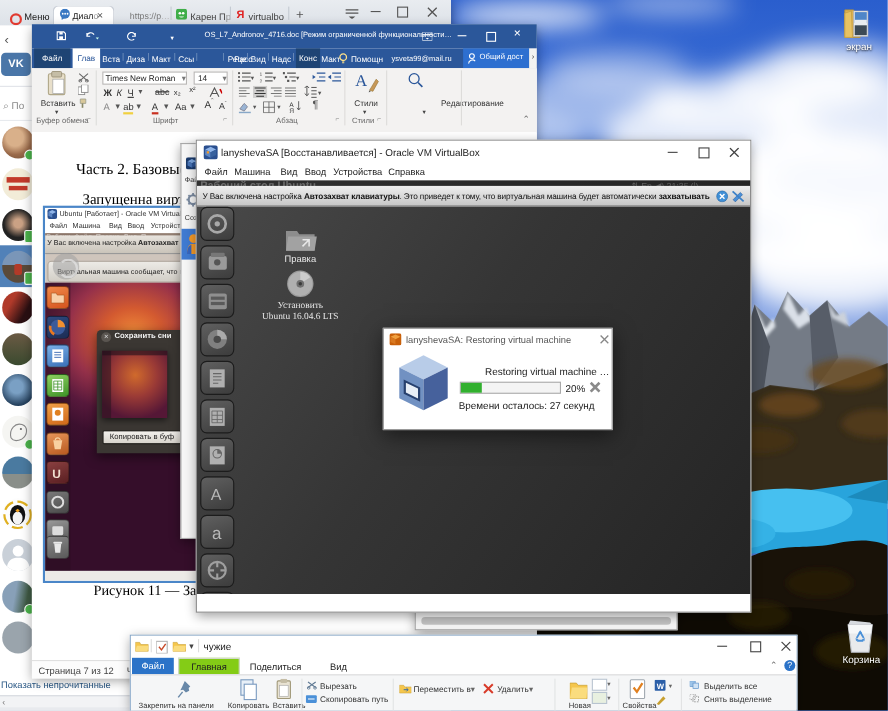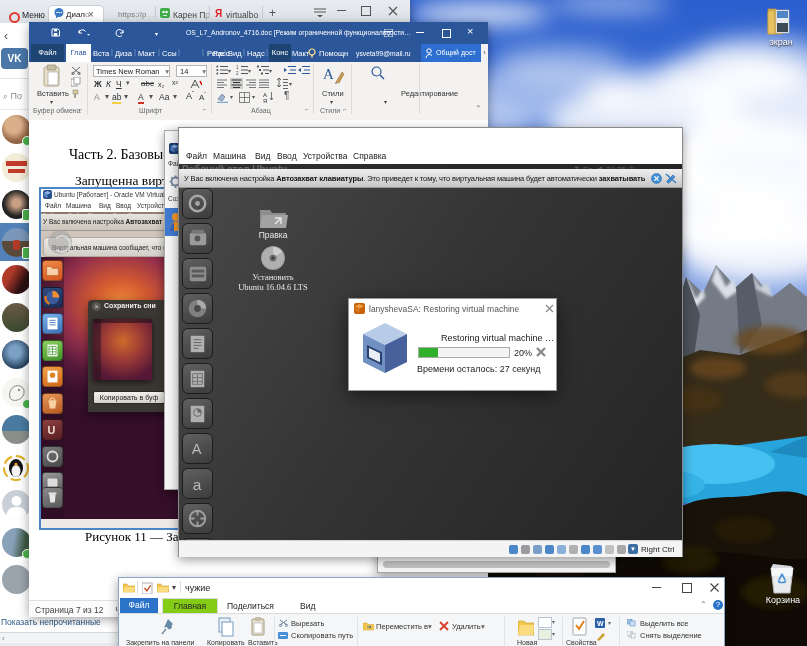--- a/index.html
+++ b/index.html
@@ -561,20 +561,35 @@
   <div class="abs" style="left:0;top:77px;width:18px;height:28px;background:#3f7ad1;"></div>
   <svg class="abs" style="left:4px;top:81px;" width="14" height="19">
         <circle cx="7" cy="5" r="4" fill="#f59a28"></circle>
         <path d="M1,19 C1,12 3,9.5 7,9.5 C11,9.5 13,12 13,19 Z" fill="#f59a28"></path>
         <path d="M1,19 C1,13.5 2.5,11.5 5,10.5 L5,19 Z" fill="#3565c0"></path>
       </svg>
 </div>
 
 <div class="win" id="vm" style="left:178px;top:127px;width:505px;height:430px;background:#fff;border:1px solid #898989;box-sizing:border-box;z-index:40;">
 
+  <div class="abs" style="left:0;top:0;width:503px;height:21px;background:#fff;">
+    <svg class="abs" style="left:6px;top:4px;" width="13" height="13">
+          <rect width="13" height="13" rx="2.5" fill="#2a4f8f"></rect>
+          <path d="M6.5,1.5 L11.5,4 L6.5,6.5 L1.5,4 Z" fill="#8fb4e8"></path>
+          <path d="M1.5,4 L6.5,6.5 L6.5,11.5 L1.5,9 Z" fill="#5c86c4"></path>
+          <path d="M11.5,4 L6.5,6.5 L6.5,11.5 L11.5,9 Z" fill="#37619e"></path>
+          <rect x="3" y="5.5" width="2" height="2" fill="#f59a28"></rect>
+        </svg>
+    <div class="abs" style="left:22px;top:6px;font-size:9px;color:#222;white-space:nowrap;">lanyshevaSA [Восстанавливается] - Oracle VM VirtualBox</div>
+    <div class="abs" style="left:428px;top:10px;width:9px;height:1px;background:#444;"></div>
+    <div class="abs" style="left:456px;top:6px;width:8px;height:8px;border:1px solid #444;"></div>
+    <svg class="abs" style="left:484px;top:6px;" width="9" height="9">
+          <path d="M0.5,0.5 L8.5,8.5 M8.5,0.5 L0.5,8.5" stroke="#444" stroke-width="1.1"></path>
+        </svg>
+  </div>
 
   <div class="abs" style="left:0;top:21px;width:503px;height:15px;background:#fff;font-size:8.5px;color:#222;">
     <span class="abs" style="left:7px;top:2px;">Файл</span>
     <span class="abs" style="left:34px;top:2px;">Машина</span>
     <span class="abs" style="left:76px;top:2px;">Вид</span>
     <span class="abs" style="left:98px;top:2px;">Ввод</span>
     <span class="abs" style="left:124px;top:2px;">Устройства</span>
     <span class="abs" style="left:174px;top:2px;">Справка</span>
   </div>
 
@@ -658,36 +673,20 @@
             <circle cx="14" cy="14" r="12" fill="#9b9b9b"></circle>
             <circle cx="14" cy="14" r="11" fill="#b0b0b0"></circle>
             <path d="M14,3 a11,11 0 0 1 9,5 L14,14 Z" fill="#cdcdcd"></path>
             <circle cx="14" cy="14" r="3.5" fill="#707070"></circle>
             <circle cx="14" cy="14" r="1.6" fill="#3a3a3a"></circle>
           </svg>
       <div style="position:absolute;left:0;top:29px;width:90px;text-align:center;font-size:8.5px;color:#e8e8e8;line-height:9.5px;">Установить<br>Ubuntu 16.04.6 LTS</div>
     </div>
   </div>
 
-  <div class="abs" style="left:0;top:412px;width:503px;height:16px;background:#f4f4f4;border-top:1px solid #d0d0d0;">
-    <div id="vmstatus">
-          <div class="abs" style="left:330px;top:4px;width:9px;height:9px;background:#4a86c8;border-radius:2px;"></div>
-          <div class="abs" style="left:342px;top:4px;width:9px;height:9px;background:#9a9aa0;border-radius:2px;"></div>
-          <div class="abs" style="left:354px;top:4px;width:9px;height:9px;background:#7aa0c8;border-radius:2px;"></div>
-          <div class="abs" style="left:366px;top:4px;width:9px;height:9px;background:#4a86c8;border-radius:2px;"></div>
-          <div class="abs" style="left:378px;top:4px;width:9px;height:9px;background:#88b0d8;border-radius:2px;"></div>
-          <div class="abs" style="left:390px;top:4px;width:9px;height:9px;background:#b0b0b0;border-radius:2px;"></div>
-          <div class="abs" style="left:402px;top:4px;width:9px;height:9px;background:#4a86c8;border-radius:2px;"></div>
-          <div class="abs" style="left:414px;top:4px;width:9px;height:9px;background:#5a8fd0;border-radius:2px;"></div>
-          <div class="abs" style="left:426px;top:4px;width:9px;height:9px;background:#c0c0c0;border-radius:2px;"></div>
-          <div class="abs" style="left:438px;top:4px;width:9px;height:9px;background:#a8a8a8;border-radius:2px;"></div>
-          <div class="abs" style="left:449px;top:3px;width:10px;height:10px;background:#3a6ea5;border-radius:2px;color:#fff;font-size:7px;text-align:center;line-height:10px;">▾</div>
-        </div>
-    <div class="abs" style="left:462px;top:4px;font-size:8px;color:#222;white-space:nowrap;">Right Ctrl</div>
-  </div>
 
   <div class="abs" id="vmdialog" style="left:169px;top:170px;width:209px;height:93px;background:#fff;border:1px solid #999;box-shadow:0 5px 18px rgba(0,0,0,.5);box-sizing:border-box;">
     <svg class="abs" style="left:5px;top:4px;" width="11" height="11">
           <rect width="11" height="11" rx="2" fill="#c8600a"></rect>
           <path d="M5.5,1 L10,3.2 L5.5,5.4 L1,3.2 Z" fill="#f0a040"></path>
           <path d="M1,3.2 L5.5,5.4 L5.5,10 L1,7.8 Z" fill="#d87820"></path>
         </svg>
     <div class="abs" style="left:20px;top:5px;font-size:8.5px;color:#555;white-space:nowrap;">lanyshevaSA: Restoring virtual machine</div>
     <svg class="abs" style="left:196px;top:5px;" width="9" height="9">
           <path d="M1,1 L8,8 M8,1 L1,8" stroke="#888" stroke-width="1.2"></path>

